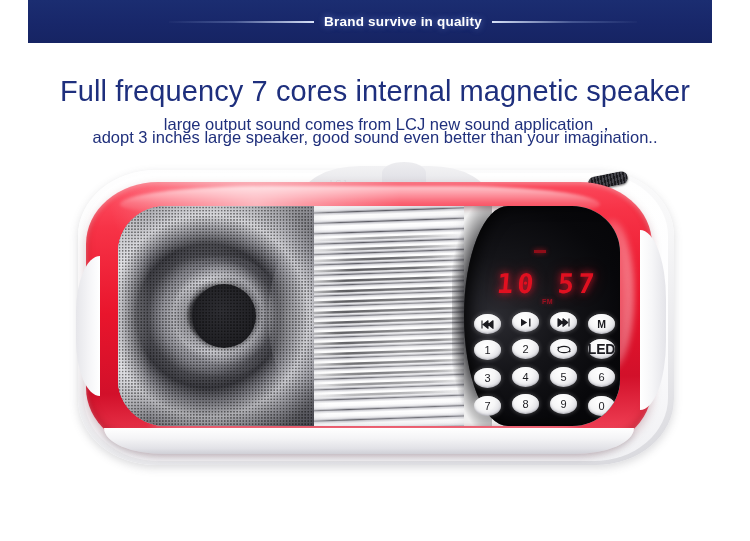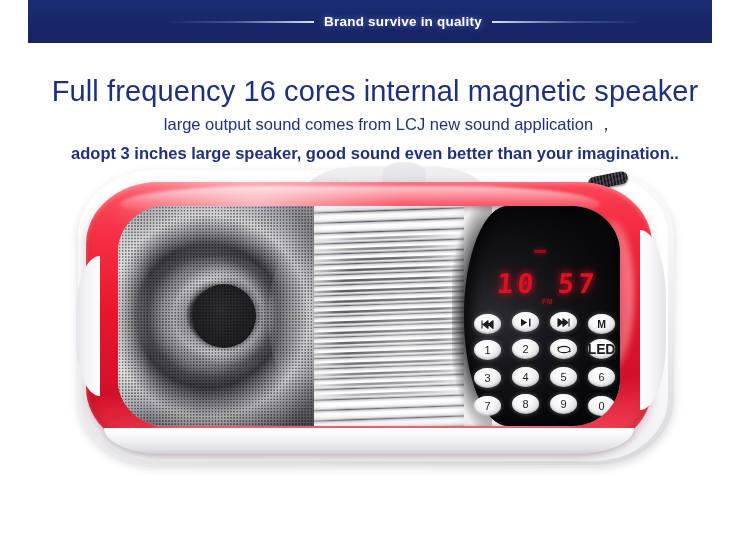--- a/index.html
+++ b/index.html
@@ -70,21 +70,21 @@
   .subline {
     position: absolute;
     width: 750px;
     text-align: center;
     color: #20307c;
     font-size: 16.5px;
     font-weight: normal;
     white-space: nowrap;
   }
   .subline.one { left: 14px; top: 114px; }
-  .subline.two { left: 0px;  top: 144px; font-weight: bold; }
+  .subline.two { left: 0px;  top: 128px; }
 
   
   .product-stage {
     position: absolute;
     left: 0; top: 160px;
     width: 750px; height: 330px;
   }
 
   
   .shell-white {
@@ -423,21 +423,21 @@
 <body>
 
 <div class="banner">
   <div class="banner-inner">
     <div class="banner-rule left"></div>
     <div class="banner-title">Brand survive in quality</div>
     <div class="banner-rule right"></div>
   </div>
 </div>
 
-<div class="headline">Full frequency 16 cores internal magnetic speaker</div>
+<div class="headline">Full frequency 7 cores internal magnetic speaker</div>
 <div class="subline one">large output sound comes from LCJ new sound  application ，</div>
 <div class="subline two">adopt 3 inches large speaker, good sound even better than your imagination..</div>
 
 <div class="product-stage">
 
   <div class="shell-white"></div>
   <div class="shell-white-inner"></div>
 
   <div class="rear-hump"></div>
   <div class="rear-hump-nub"></div>

